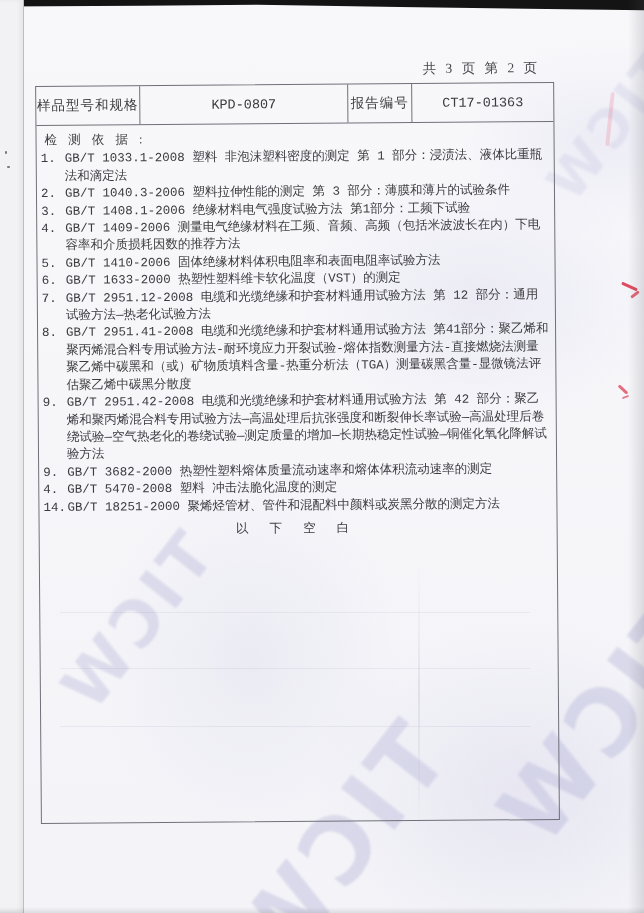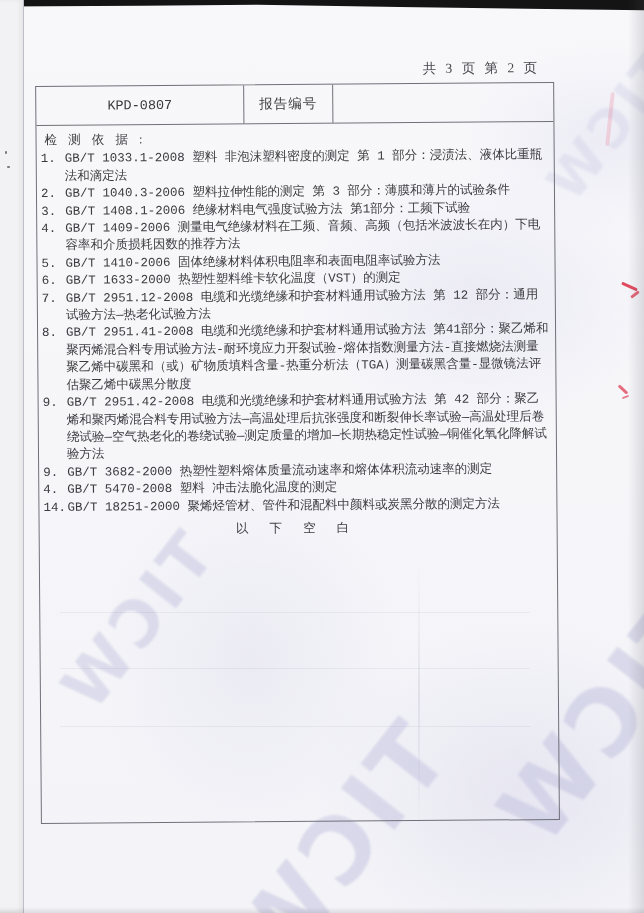--- a/index.html
+++ b/index.html
@@ -51,21 +51,21 @@
     transform:rotate(-0.45deg);transform-origin:300px 450px;}
   .page-indicator{position:absolute;left:38px;top:61px;width:519px;text-align:right;
     padding-right:14px;font-size:13.5px;letter-spacing:3px;color:#48484e;box-sizing:border-box;}
   .box{position:absolute;left:38px;top:84px;width:519px;height:738px;
     border:1px solid #70707a;box-sizing:border-box;background:rgba(255,255,255,.06);}
   .info-row{display:flex;height:38px;border-bottom:1px solid #70707a;align-items:stretch;
     font-size:13.5px;}
   .cell{display:flex;align-items:center;justify-content:center;box-sizing:border-box;
     letter-spacing:1px;}
   .cell.b{border-right:1px solid #70707a;}
-  .c1{width:104px;}.c2{width:208px;}.c3{width:89px;}.c4{flex:1;}
+  .c1{width:104px;}.c2{width:208px;}.c3{width:64px;}.c4{flex:1;}
   .mono{font-family:"Liberation Mono","DejaVu Sans Mono",monospace;letter-spacing:0;}
   .body{padding:4px 6px 0 4px;font-size:12.5px;line-height:17.4px;
     font-family:"Liberation Mono","Liberation Serif","DejaVu Serif",serif;}
   .basis-heading{letter-spacing:4px;margin:2px 0 2px 4px;
     font-family:"Liberation Serif","DejaVu Serif",serif;}
   .item{display:flex;}
   .item .num{width:24px;flex:0 0 24px;}
   .item .txt{flex:1;}
   .end-note{text-align:center;letter-spacing:9px;margin-top:5px;
     font-family:"Liberation Serif","DejaVu Serif",serif;}
@@ -83,22 +83,24 @@
   <div class="crease-v"></div>
   <div class="ghost g1"></div>
   <div class="ghost g2"></div>
   <div class="ghost g3"></div>
 
   <div class="doc">
     <div class="page-indicator">共 3 页 第 2 页</div>
 
     <div class="box">
       <div class="info-row">
+        <div class="cell b c1">样品型号和规格</div>
         <div class="cell b c2 mono">KPD-0807</div>
         <div class="cell b c3">报告编号</div>
+        <div class="cell c4 mono">CT17-01363</div>
       </div>
 
       <div class="body">
         <div class="basis-heading">检 测 依 据 :</div>
 
         <div class="item">
           <span class="num">1.</span>
           <span class="txt">GB/T 1033.1-2008 塑料 非泡沫塑料密度的测定 第 1 部分：浸渍法、液体比重瓶法和滴定法</span>
         </div>
         <div class="item">

